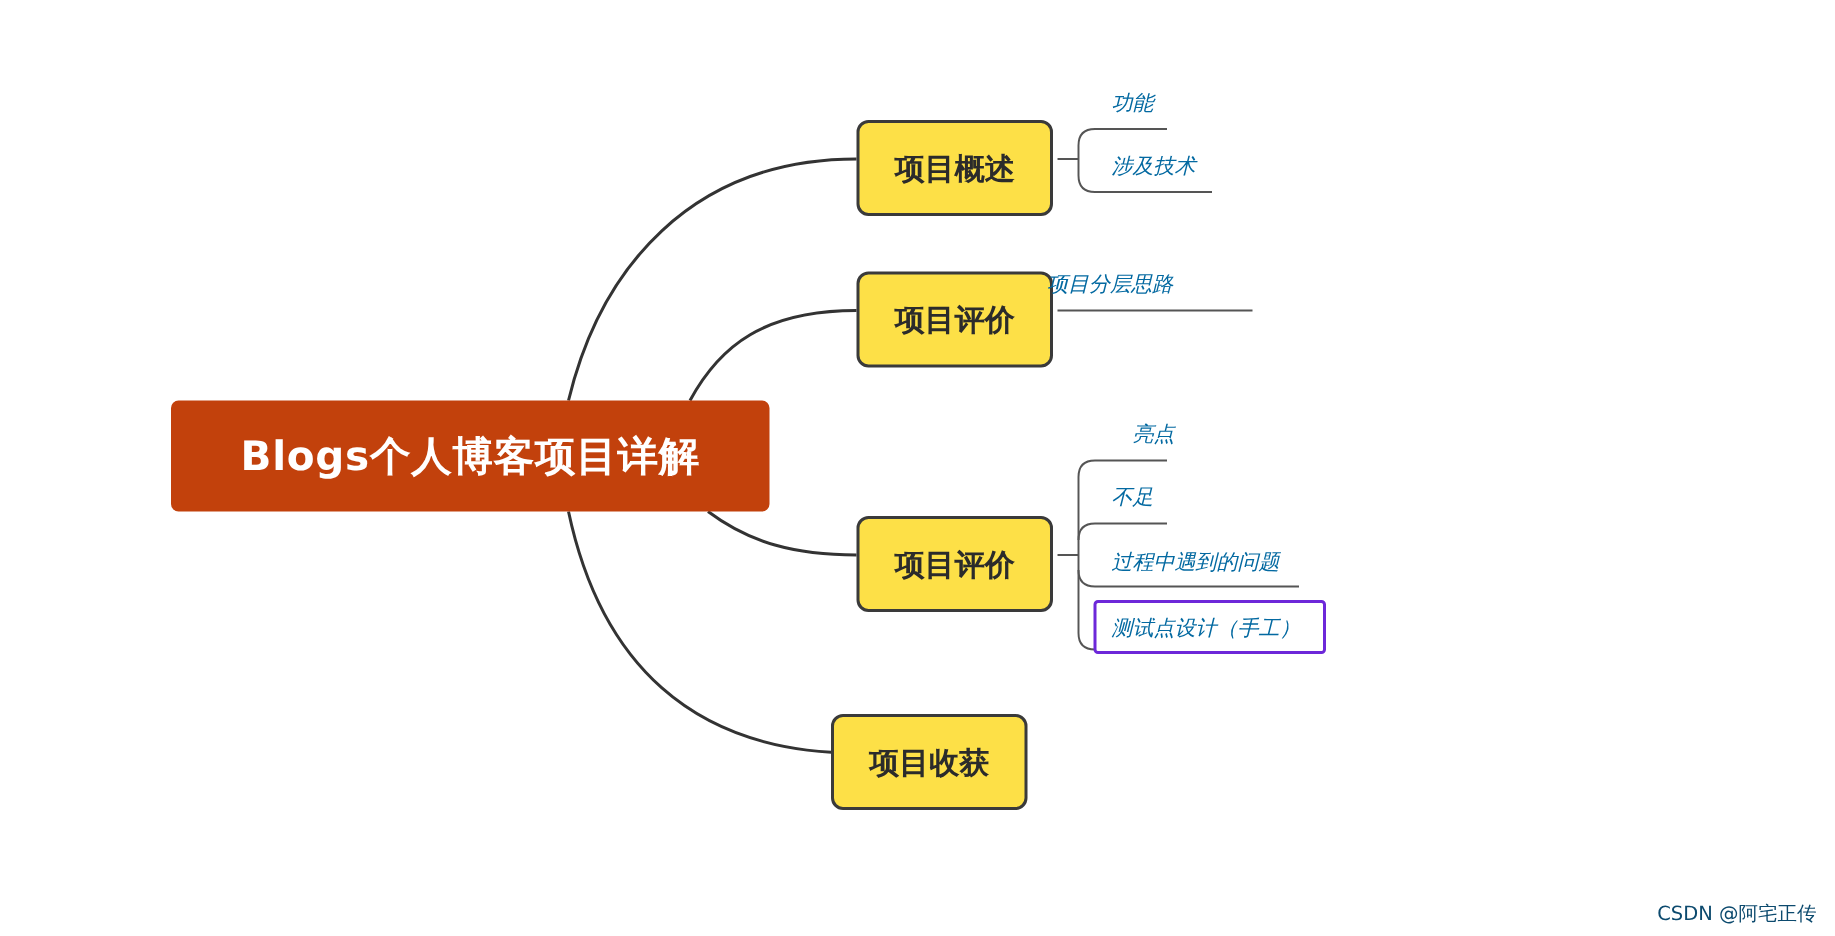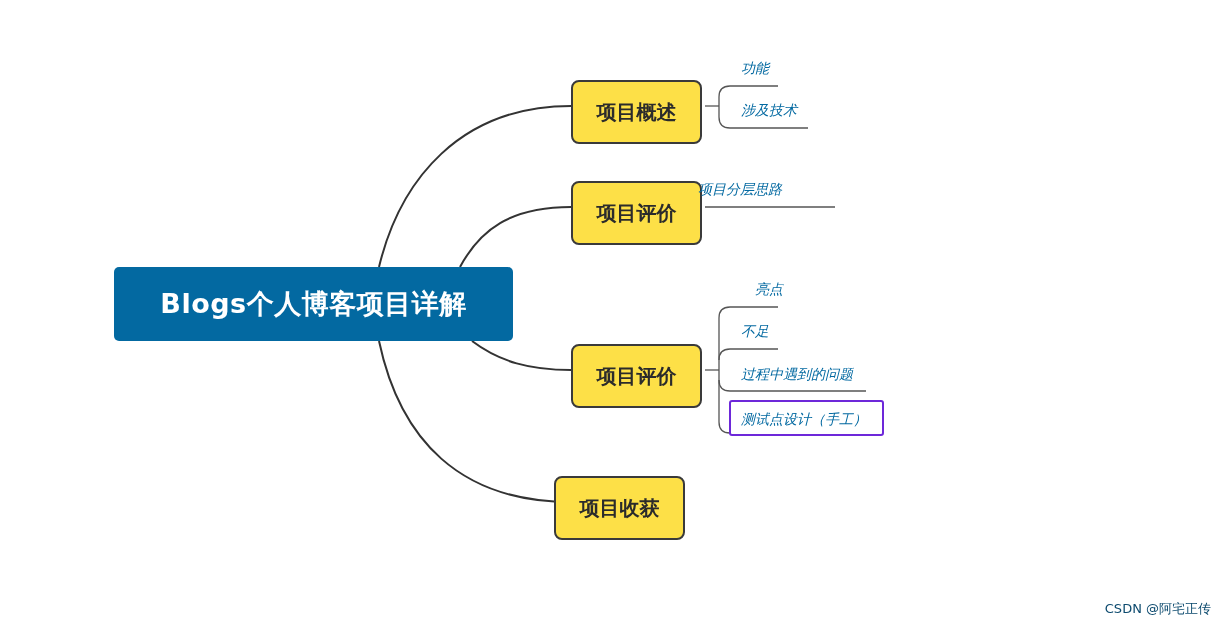--- a/index.html
+++ b/index.html
@@ -1,20 +1,20 @@
 <!DOCTYPE html>
 <html><head>
 <meta charset="utf-8">
 <style>
   html, body { margin:0; padding:0; background:#ffffff; }
   body { width:1223px; height:624px; position:relative; overflow:hidden;
          font-family:"DejaVu Sans","Liberation Sans",sans-serif; }
   svg.lines { position:absolute; left:0; top:0; }
   .root { position:absolute; left:114px; top:267px; width:399px; height:74px;
-          background:#0369a1; border-radius:5px; color:#fff;
+          background:#c2410c; border-radius:5px; color:#fff;
           font-weight:bold; font-size:27px; display:flex; align-items:center;
           justify-content:center; letter-spacing:0.5px; }
   .topic { position:absolute; width:131px; height:64px; box-sizing:border-box;
            background:#fde047; border:2px solid #3a3a3a; border-radius:8px;
            font-weight:bold; font-size:20px; color:#2b2b2b;
            display:flex; align-items:center; justify-content:center; }
   .sub { position:absolute; font-size:14px; color:#0369a1; white-space:nowrap;font-style:italic; }
   .sub.selected { border:2px solid #6d28d9; border-radius:3px; padding:0 10px;
                   height:36px; line-height:34px; box-sizing:border-box; }
   .watermark { position:absolute; right:12px; bottom:6px; font-size:13px; color:#0c4a6e; }

